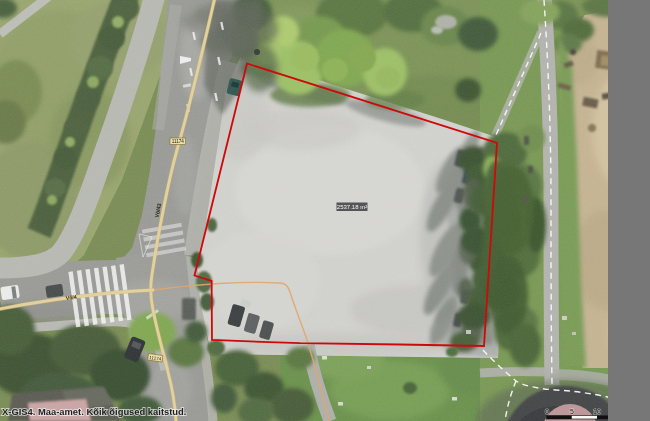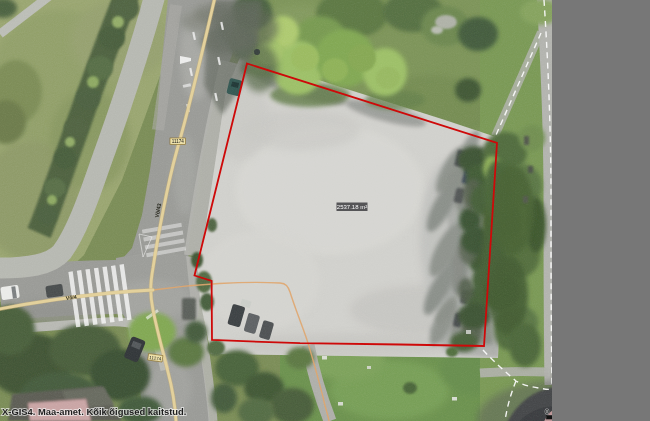--- a/index.html
+++ b/index.html
@@ -1,16 +1,16 @@
 <!DOCTYPE html>
 <html><head>
 <meta charset="utf-8">
 <style>
 html,body{margin:0;padding:0;background:#777;}
-#map{position:relative;width:552px;height:421px;overflow:hidden;font-family:"Liberation Sans",sans-serif;}
+#map{position:relative;width:608px;height:421px;overflow:hidden;font-family:"Liberation Sans",sans-serif;}
 svg{display:block;filter:saturate(.83) brightness(.975);}
 </style>
 </head>
 <body>
 <div id="map">
 <svg width="650" height="421" viewBox="0 0 650 421" xmlns="http://www.w3.org/2000/svg">
 <defs>
 <filter id="b1" x="-30%" y="-30%" width="160%" height="160%">
           <feGaussianBlur stdDeviation="1"></feGaussianBlur>
         </filter>

